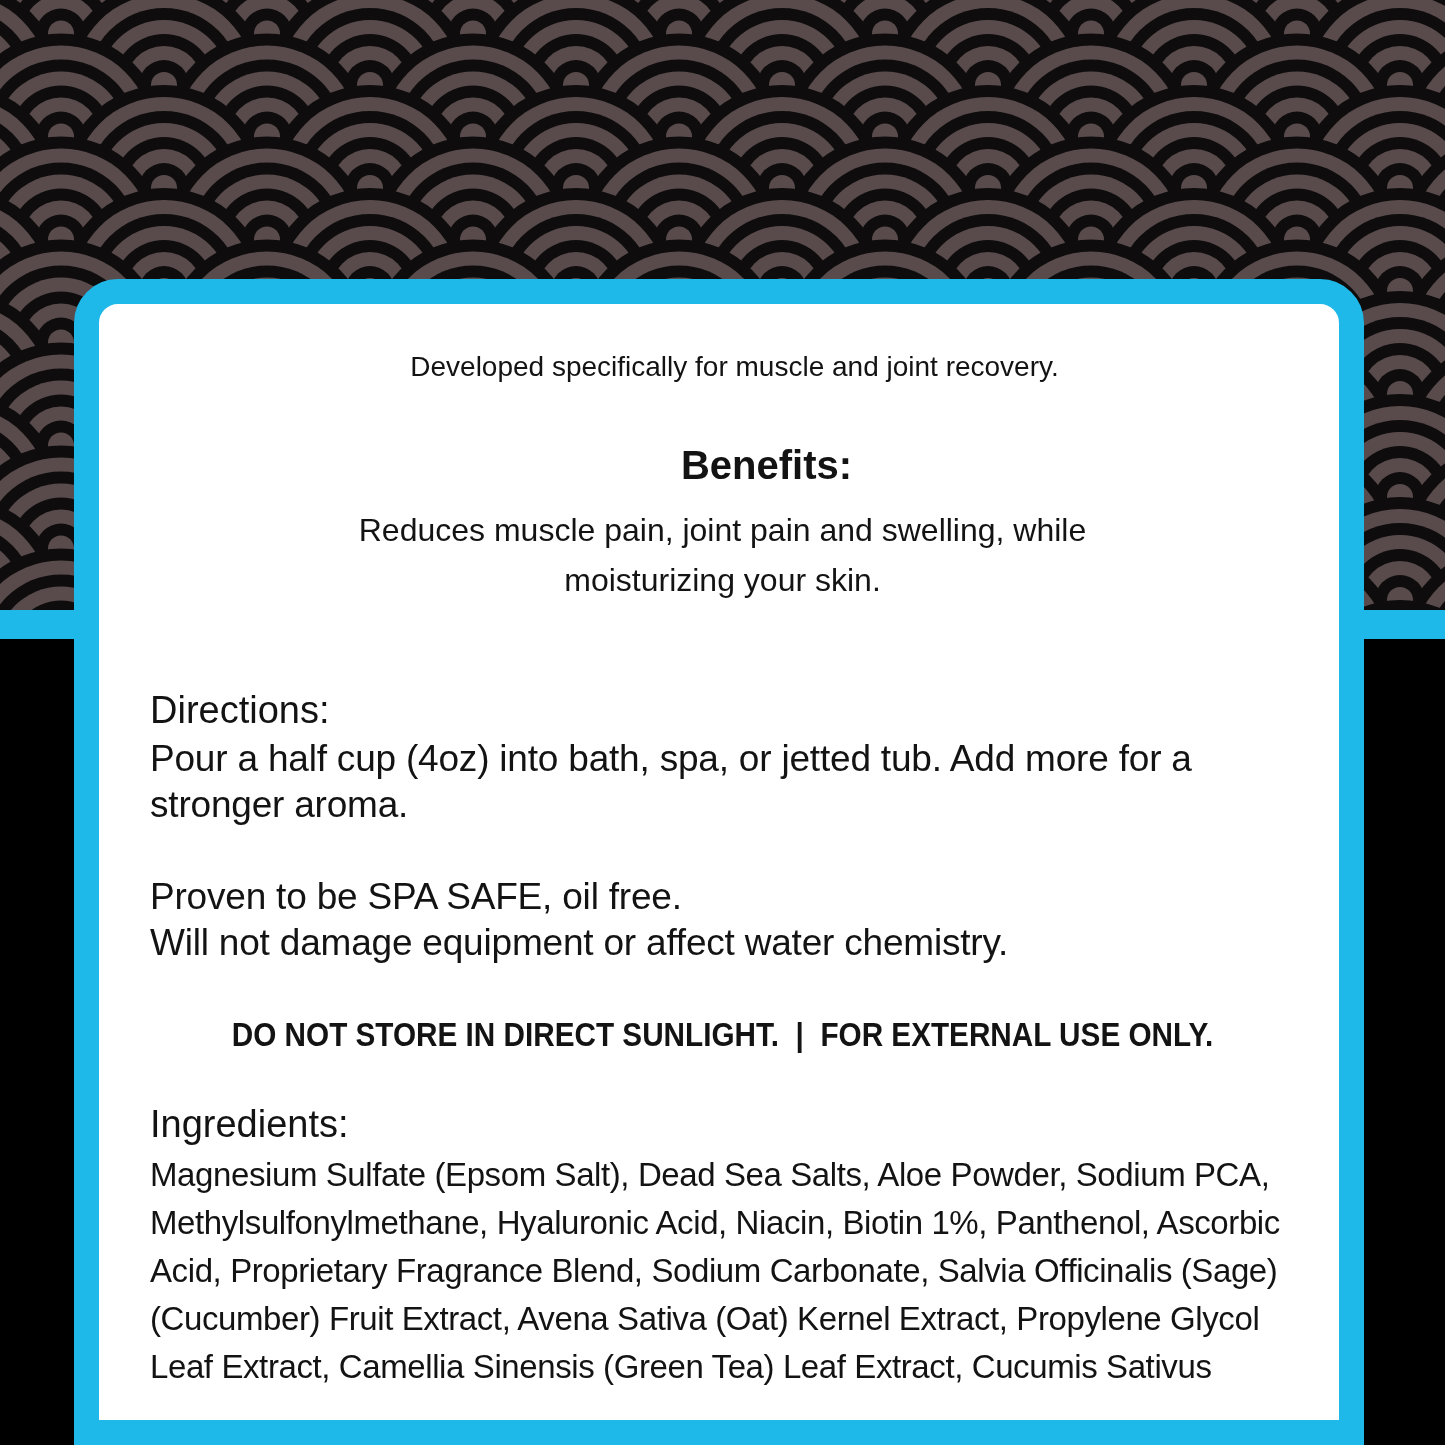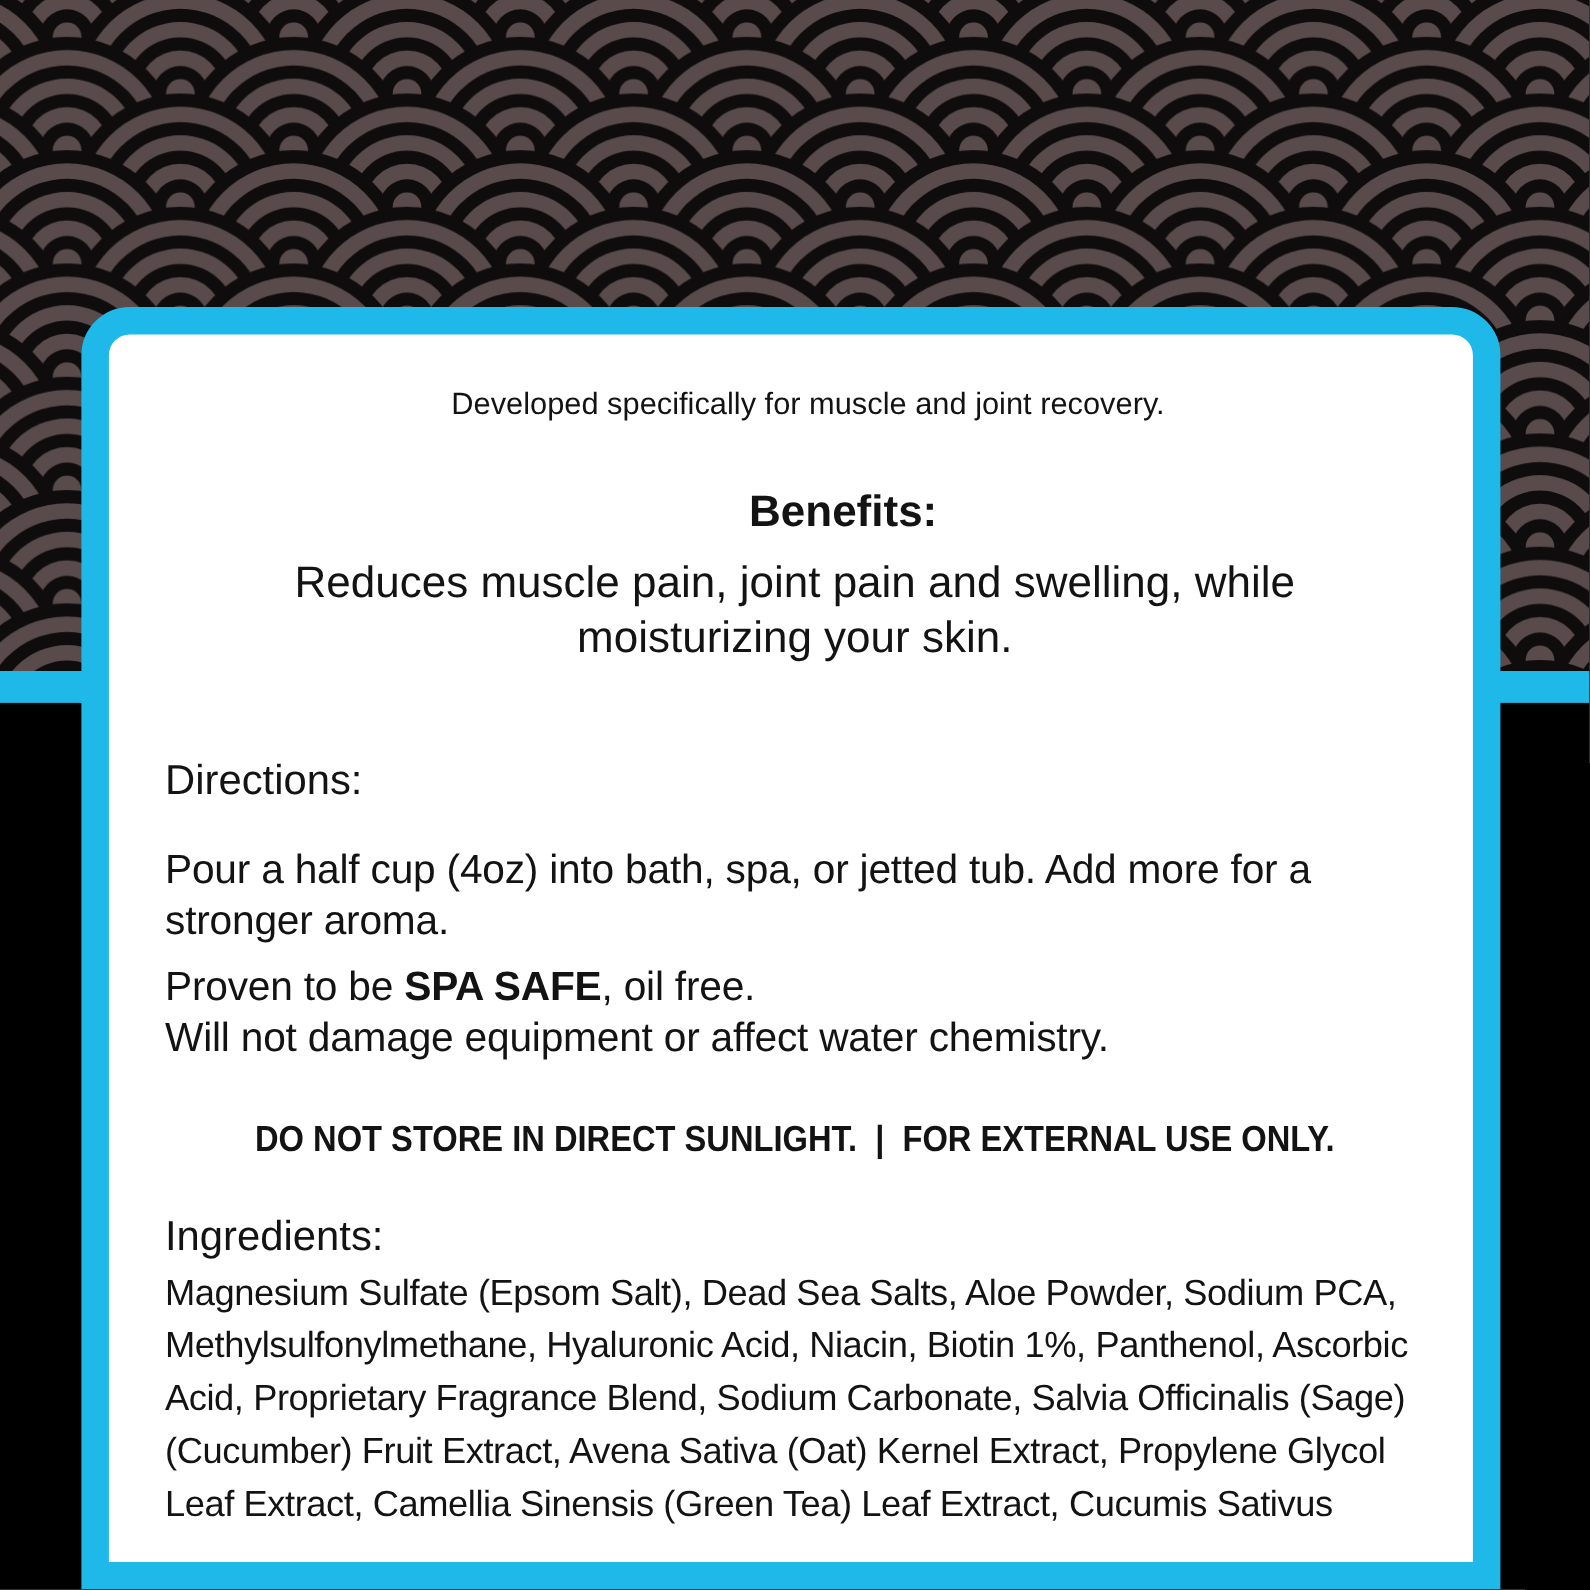--- a/index.html
+++ b/index.html
@@ -45,29 +45,29 @@
     white-space: nowrap;
   }
   .centered {
     left: 0;
     width: 1445px;
     text-align: center;
   }
   .lefted { left: 150px; }
   .intro        { top: 351px;  font-size: 28px; margin-left: 12px; }
   .benefits-h   { top: 443px;  font-size: 40px; font-weight: bold; margin-left: 44px; }
-  .benefits-t   { top: 505px;  font-size: 40px; line-height: 50px; }
+  .benefits-t   { top: 505px;  font-size: 32px; line-height: 50px; }
   .directions-h { top: 689px;  font-size: 38px; font-weight: normal; }
-  .directions-t { top: 768px;  font-size: 37px; line-height: 46px; letter-spacing: -0.2px; }
+  .directions-t { top: 736px;  font-size: 37px; line-height: 46px; letter-spacing: -0.2px; }
   .spa-t        { top: 874px;  font-size: 37px; line-height: 46px; letter-spacing: -0.2px; }
   .warning      { top: 1016px; font-size: 33px; font-weight: bold;
                   transform: scaleX(0.9); transform-origin: 50% 0; }
   .ingredients-h{ top: 1103px; font-size: 38px; font-weight: normal; }
   .ingredients-t{ top: 1151px; font-size: 33px; line-height: 48px; letter-spacing: -0.4px; }
-  .bold { font-weight: bold; }
+  .bold { font-weight: normal; }
 </style>
 </head>
 <body>
 
 <div class="canvas">
 
   <div class="pattern-band">
     <svg width="1445" height="610" viewBox="0 0 1445 610" xmlns="http://www.w3.org/2000/svg">
       <defs>
         <g id="fan">

